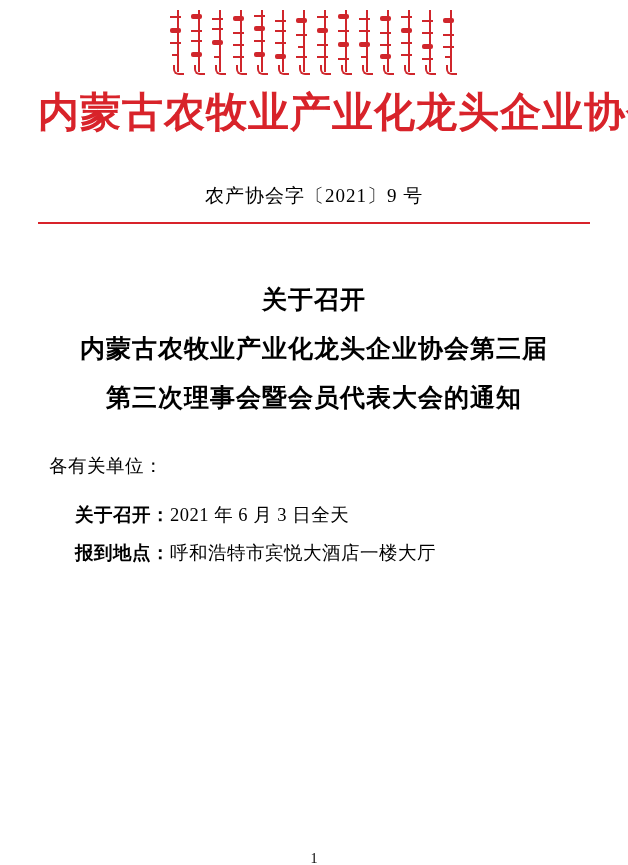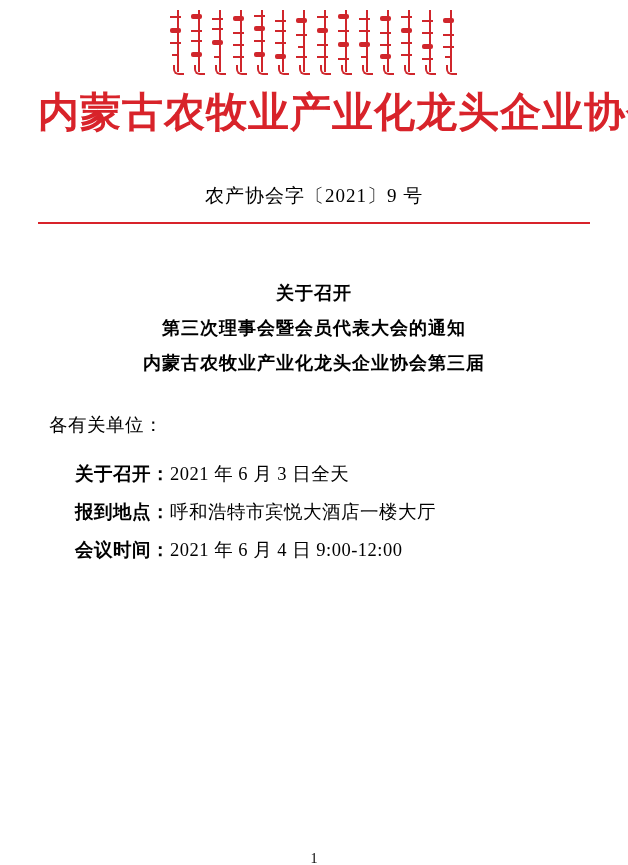--- a/index.html
+++ b/index.html
@@ -102,21 +102,21 @@
     margin-top: 13px;
   }
 
   
   .title-block {
     margin-top: 52px;
     text-align: center;
     font-weight: bold;
   }
   .title-line {
-    font-size: 18px;
+    font-size: 25px;
     line-height: 1.95;
     letter-spacing: 1px;
   }
 
   
   .body {
     margin-top: 26px;
     font-size: 18.5px;
     line-height: 2.05;
     text-align: justify;
@@ -272,32 +272,29 @@
     </div>
   </div>
 
   <div class="masthead">内蒙古农牧业产业化龙头企业协会文件</div>
 
   <div class="docnum">农产协会字〔2021〕9 号</div>
   <div class="red-rule"></div>
 
   <div class="title-block">
     <div class="title-line">关于召开</div>
+    <div class="title-line">内蒙古农牧业产业化龙头企业协会第三届</div>
     <div class="title-line">第三次理事会暨会员代表大会的通知</div>
-    <div class="title-line">内蒙古农牧业产业化龙头企业协会第三届</div>
   </div>
 
   <div class="body">
     <p class="salutation">各有关单位：</p>
 
     <p class="item-line">
       <span class="lbl">关于召开：</span><span>2021 年 6 月 3 日全天</span>
     </p>
     <p class="item-line">
       <span class="lbl">报到地点：</span><span>呼和浩特市宾悦大酒店一楼大厅</span>
     </p>
-    <p class="item-line">
-      <span class="lbl">会议时间：</span><span>2021 年 6 月 4 日 9:00-12:00</span>
-    </p>
   </div>
 
   <div class="page-number">1</div>
 </div>
 
 </body></html>

